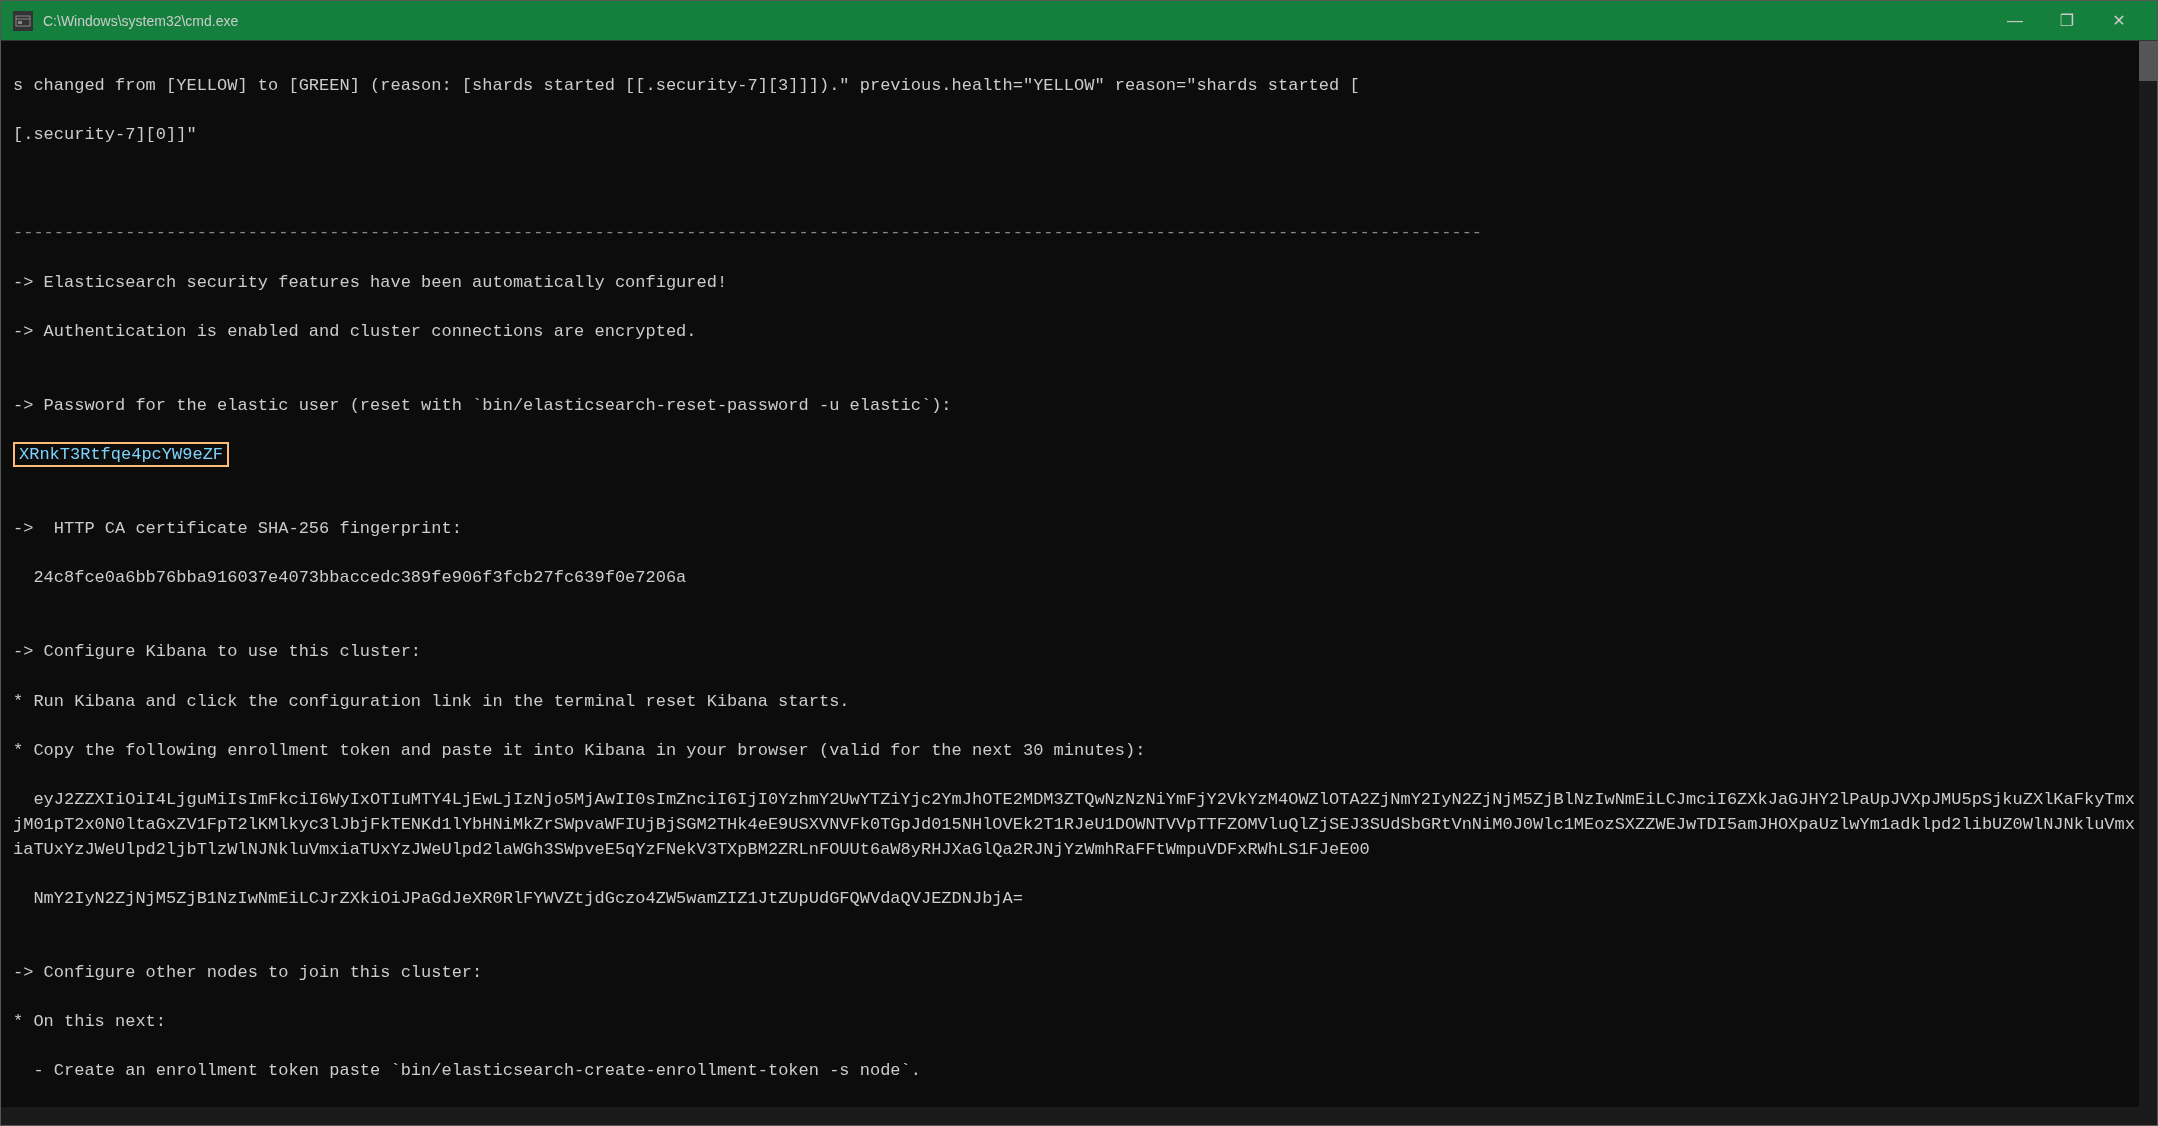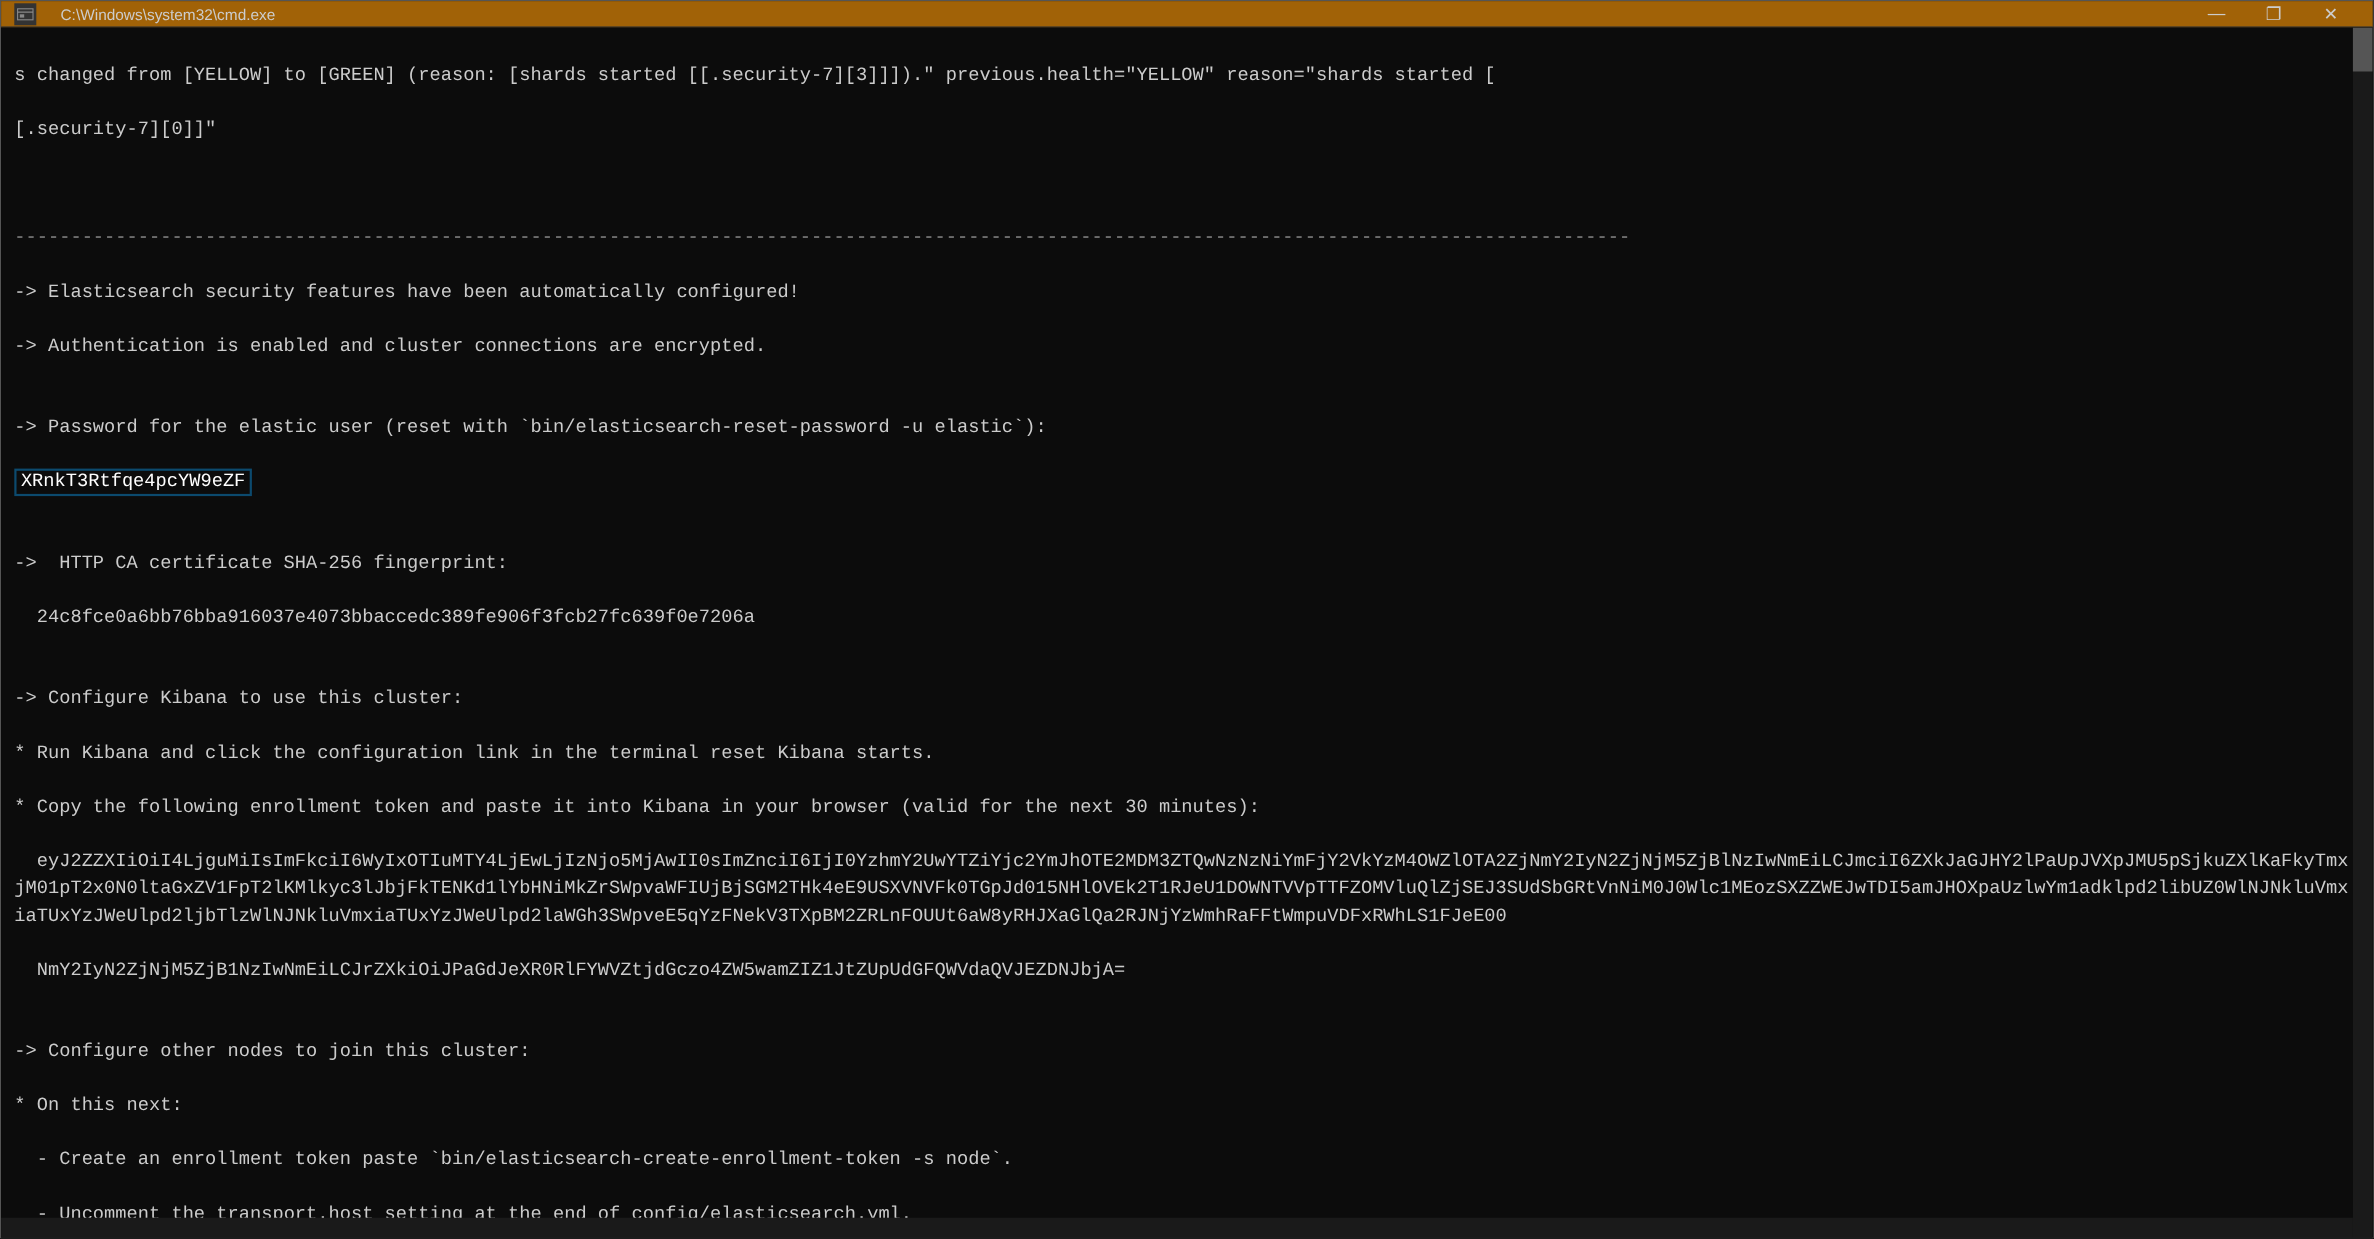--- a/index.html
+++ b/index.html
@@ -19,28 +19,27 @@
     .window {
       width: 100%;
       height: 100%;
       background: #0c0c0c;
       border: 1px solid #555;
       display: flex;
       flex-direction: column;
     }
 
     .title-bar {
-      height: 24px;
-      background: #a16207;
+      height: 40px;
+      background: #15803d;
       display: flex;
       align-items: center;
       padding: 0 12px;
       flex-shrink: 0;
       border-bottom: 1px solid #333;
-      gap: 12px;
     }
 
     .title-bar-icon {
       width: 20px;
       height: 20px;
       background: #333;
       margin-right: 10px;
       flex-shrink: 0;
       display: flex;
       align-items: center;
@@ -87,23 +86,23 @@
       position: relative;
     }
 
     .console-content {
       white-space: pre-wrap;
       word-break: break-all;
     }
 
     .password-box {
       display: inline;
-      border: 2px solid #0c4a6e;
+      border: 2px solid #fdba74;
       padding: 1px 4px;
-      color: #ffffff;
+      color: #7dd3fc;
       text-align: center;
     }
 
     .scrollbar {
       position: absolute;
       right: 0;
       top: 0;
       bottom: 0;
       width: 18px;
       background: #1a1a1a;

